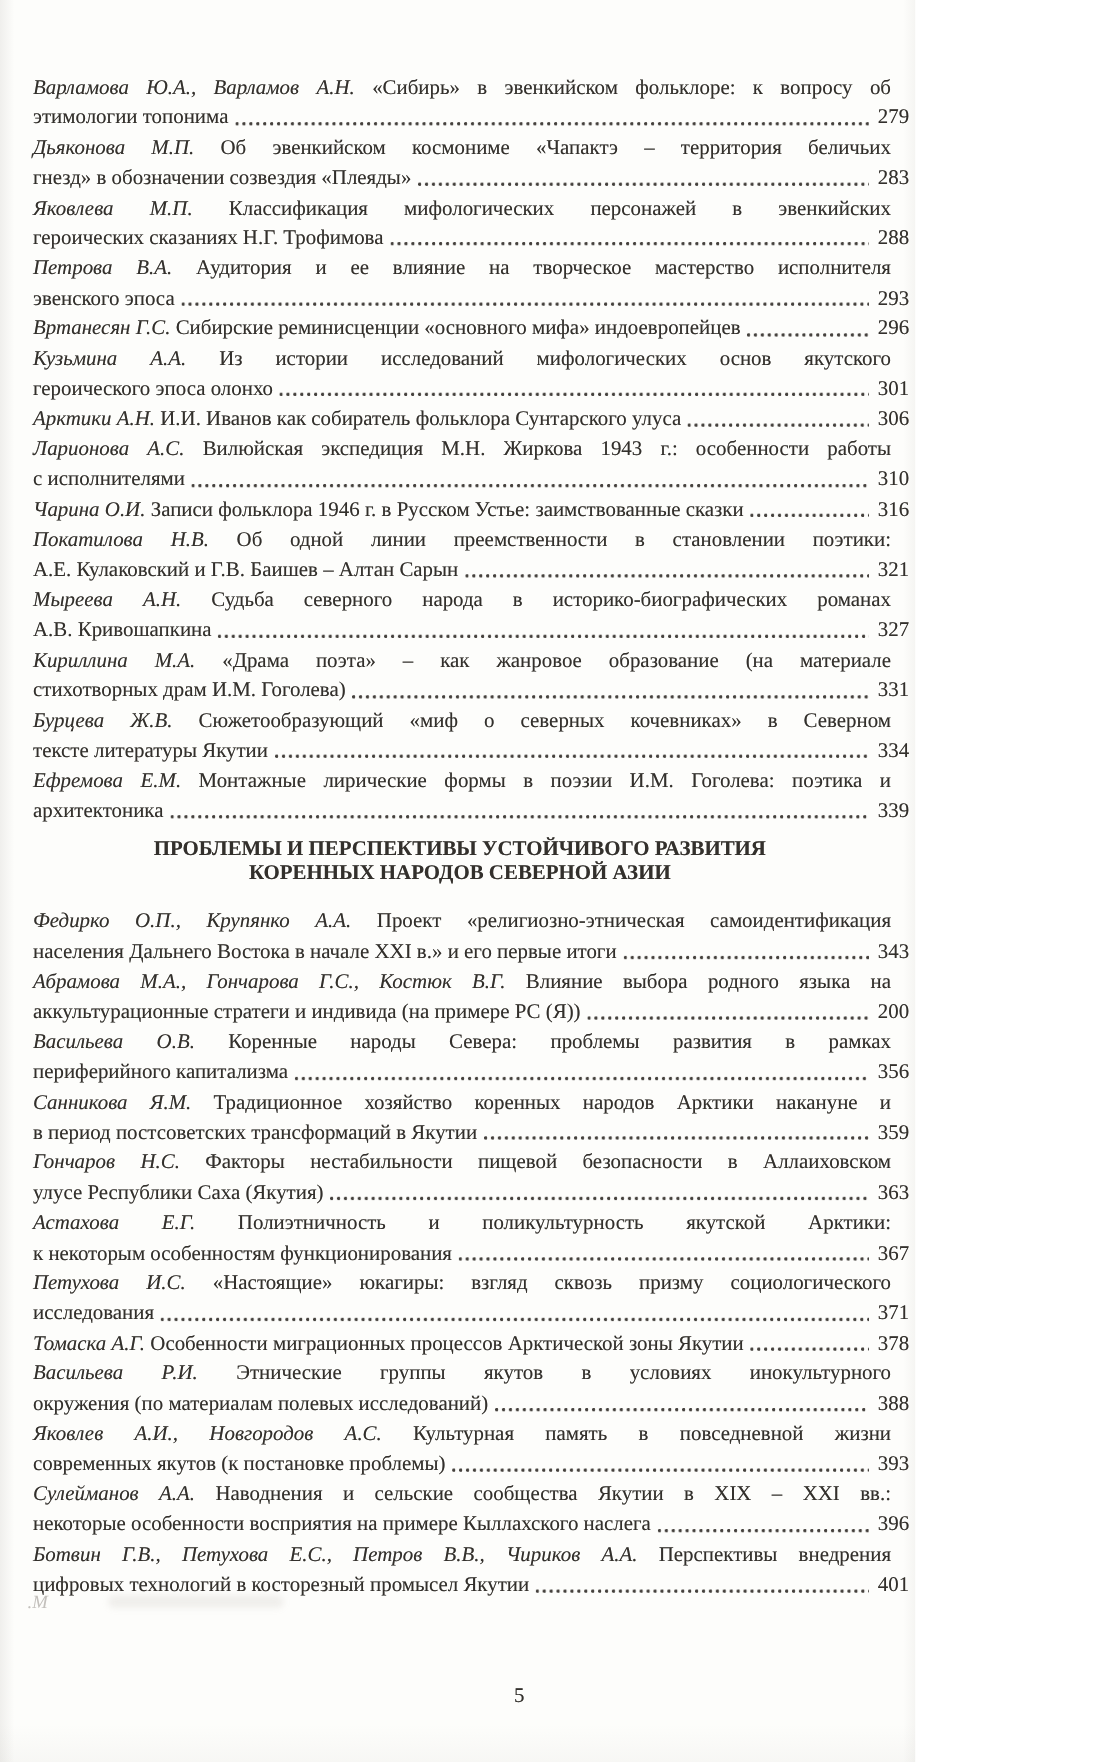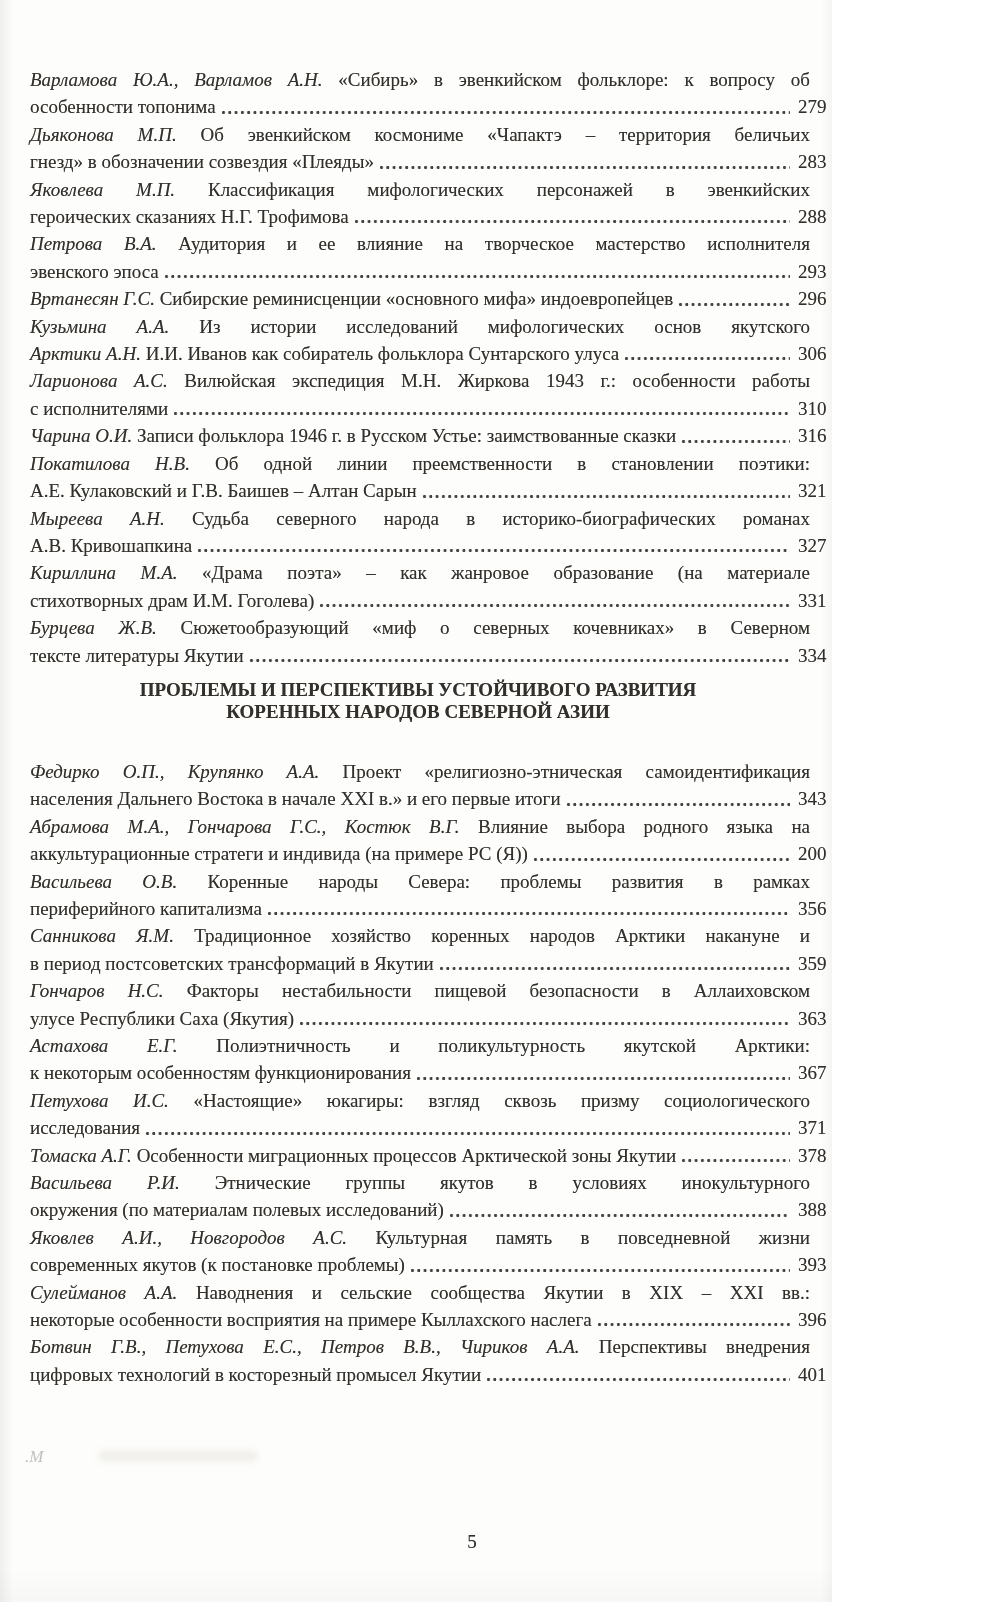--- a/index.html
+++ b/index.html
@@ -43,21 +43,21 @@
     left: 6px; right: 8px; bottom: 7px; height: 3px;
     background: radial-gradient(circle at 1.5px 1.5px, #45413d 1.3px, rgba(69,65,61,0) 1.75px) repeat-x;
     background-size: 6.3px 3px;
   }
   .pg { flex: 0 0 42px; text-align: left; }
   .heading {
     font-weight: bold;
     line-height: 22px;
     text-align: center;
     padding-right: 34px;
-    margin: 10px 0 35px 0;
+    margin: 10px 0 19px 0;
   }
   .footer {
     position: absolute;
     left: 30px; top: 1528px;
     width: 810px;
     box-sizing: border-box;
     padding-left: 74px;
     text-align: center;
     line-height: 27.4px;
   }
@@ -81,21 +81,21 @@
 </style>
 </head>
 <body>
 
 <div class="page">
   <div class="content">
     <div>
         <div class="entry">
           <div class="l1"><span class="authors">Варламова Ю.А., Варламов А.Н.</span> <span class="title">«Сибирь» в эвенкийском фольклоре: к вопросу об</span></div>
           <div class="l2">
-            <span class="t">особенности топонима</span>
+            <span class="t">этимологии топонима</span>
             <span class="leader"></span>
             <span class="pg">279</span>
           </div>
         </div>
         <div class="entry">
           <div class="l1"><span class="authors">Дьяконова М.П.</span> <span class="title">Об эвенкийском космониме «Чапактэ – территория беличьих</span></div>
           <div class="l2">
             <span class="t">гнезд» в обозначении созвездия «Плеяды»</span>
             <span class="leader"></span>
             <span class="pg">283</span>
@@ -119,20 +119,25 @@
         </div>
         <div class="entry">
           <div class="l2">
             <span class="t"><span class="authors">Вртанесян Г.С.</span> <span class="title">Сибирские реминисценции «основного мифа» индоевропейцев</span></span>
             <span class="leader"></span>
             <span class="pg">296</span>
           </div>
         </div>
         <div class="entry">
           <div class="l1"><span class="authors">Кузьмина А.А.</span> <span class="title">Из истории исследований мифологических основ якутского</span></div>
+          <div class="l2">
+            <span class="t">героического эпоса олонхо</span>
+            <span class="leader"></span>
+            <span class="pg">301</span>
+          </div>
         </div>
         <div class="entry">
           <div class="l2">
             <span class="t"><span class="authors">Арктики А.Н.</span> <span class="title">И.И. Иванов как собиратель фольклора Сунтарского улуса</span></span>
             <span class="leader"></span>
             <span class="pg">306</span>
           </div>
         </div>
         <div class="entry">
           <div class="l1"><span class="authors">Ларионова А.С.</span> <span class="title">Вилюйская экспедиция М.Н. Жиркова 1943 г.: особенности работы</span></div>
@@ -172,20 +177,28 @@
             <span class="leader"></span>
             <span class="pg">331</span>
           </div>
         </div>
         <div class="entry">
           <div class="l1"><span class="authors">Бурцева Ж.В.</span> <span class="title">Сюжетообразующий «миф о северных кочевниках» в Северном</span></div>
           <div class="l2">
             <span class="t">тексте литературы Якутии</span>
             <span class="leader"></span>
             <span class="pg">334</span>
+          </div>
+        </div>
+        <div class="entry">
+          <div class="l1"><span class="authors">Ефремова Е.М.</span> <span class="title">Монтажные лирические формы в поэзии И.М. Гоголева: поэтика и</span></div>
+          <div class="l2">
+            <span class="t">архитектоника</span>
+            <span class="leader"></span>
+            <span class="pg">339</span>
           </div>
         </div>
       </div>
     <div class="heading">
       <div>ПРОБЛЕМЫ И ПЕРСПЕКТИВЫ УСТОЙЧИВОГО РАЗВИТИЯ</div>
       <div>КОРЕННЫХ НАРОДОВ СЕВЕРНОЙ АЗИИ</div>
     </div>
     <div>
         <div class="entry">
           <div class="l1"><span class="authors">Федирко О.П., Крупянко А.А.</span> <span class="title">Проект «религиозно-этническая самоидентификация</span></div>

